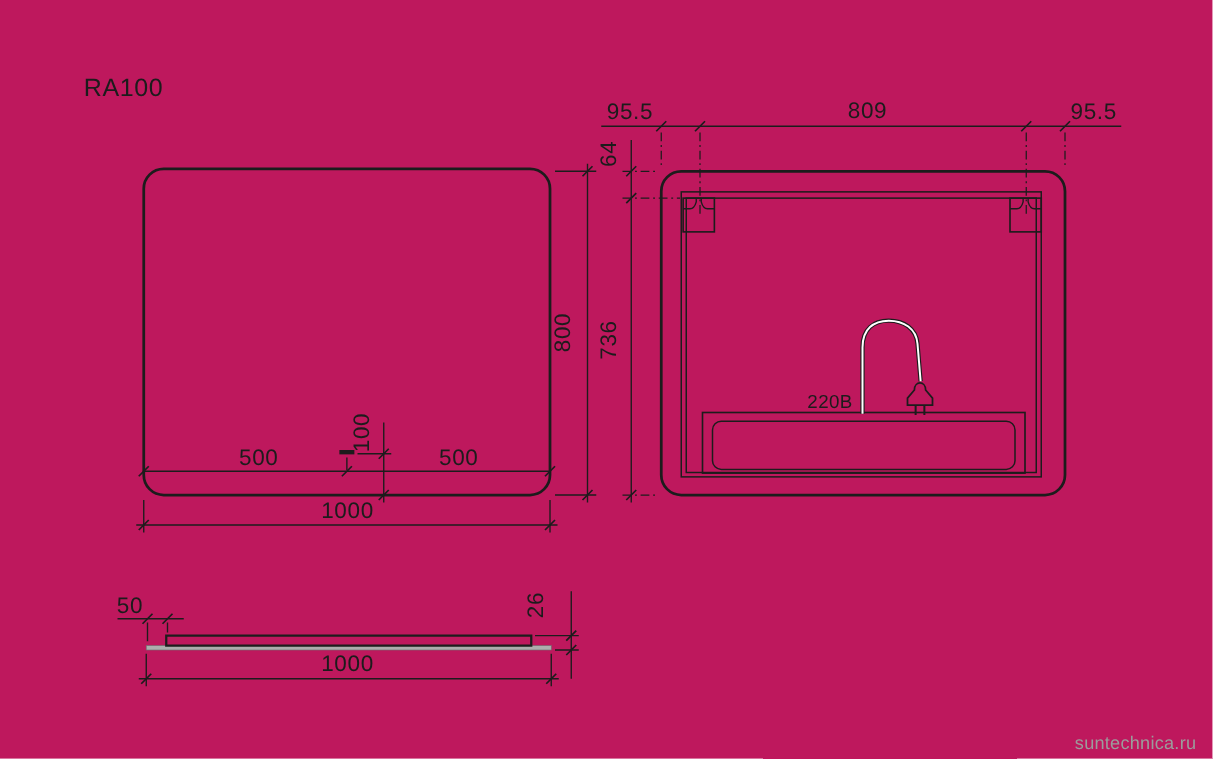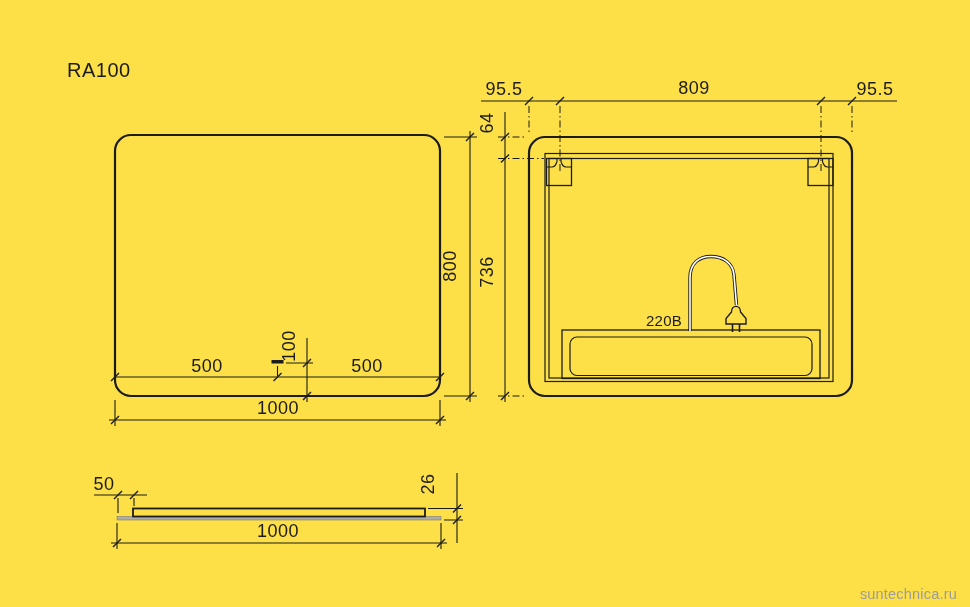--- a/index.html
+++ b/index.html
@@ -1,19 +1,19 @@
 <!DOCTYPE html>
 <html><head>
 <meta charset="utf-8">
 <style>
   html,body{margin:0;padding:0;background:#ffffff;}
   .canvas{
     position:relative;
     width:970px;height:607px;
-    background:#fde047;
+    background:#be185d;
     font-family:"Liberation Sans", sans-serif;
     overflow:hidden;
   }
   svg{position:absolute;inset:0;}
   .ln{stroke:#1c1c1c;fill:none;}
   .dim{stroke:#1c1c1c;stroke-width:1.1;fill:none;}
   .tick{stroke:#1c1c1c;stroke-width:1.4;fill:none;}
   .dash{stroke:#1c1c1c;stroke-width:1;fill:none;stroke-dasharray:7 3 1.5 3;}
   .dimtxt{
     font-family:"Liberation Sans", sans-serif;

